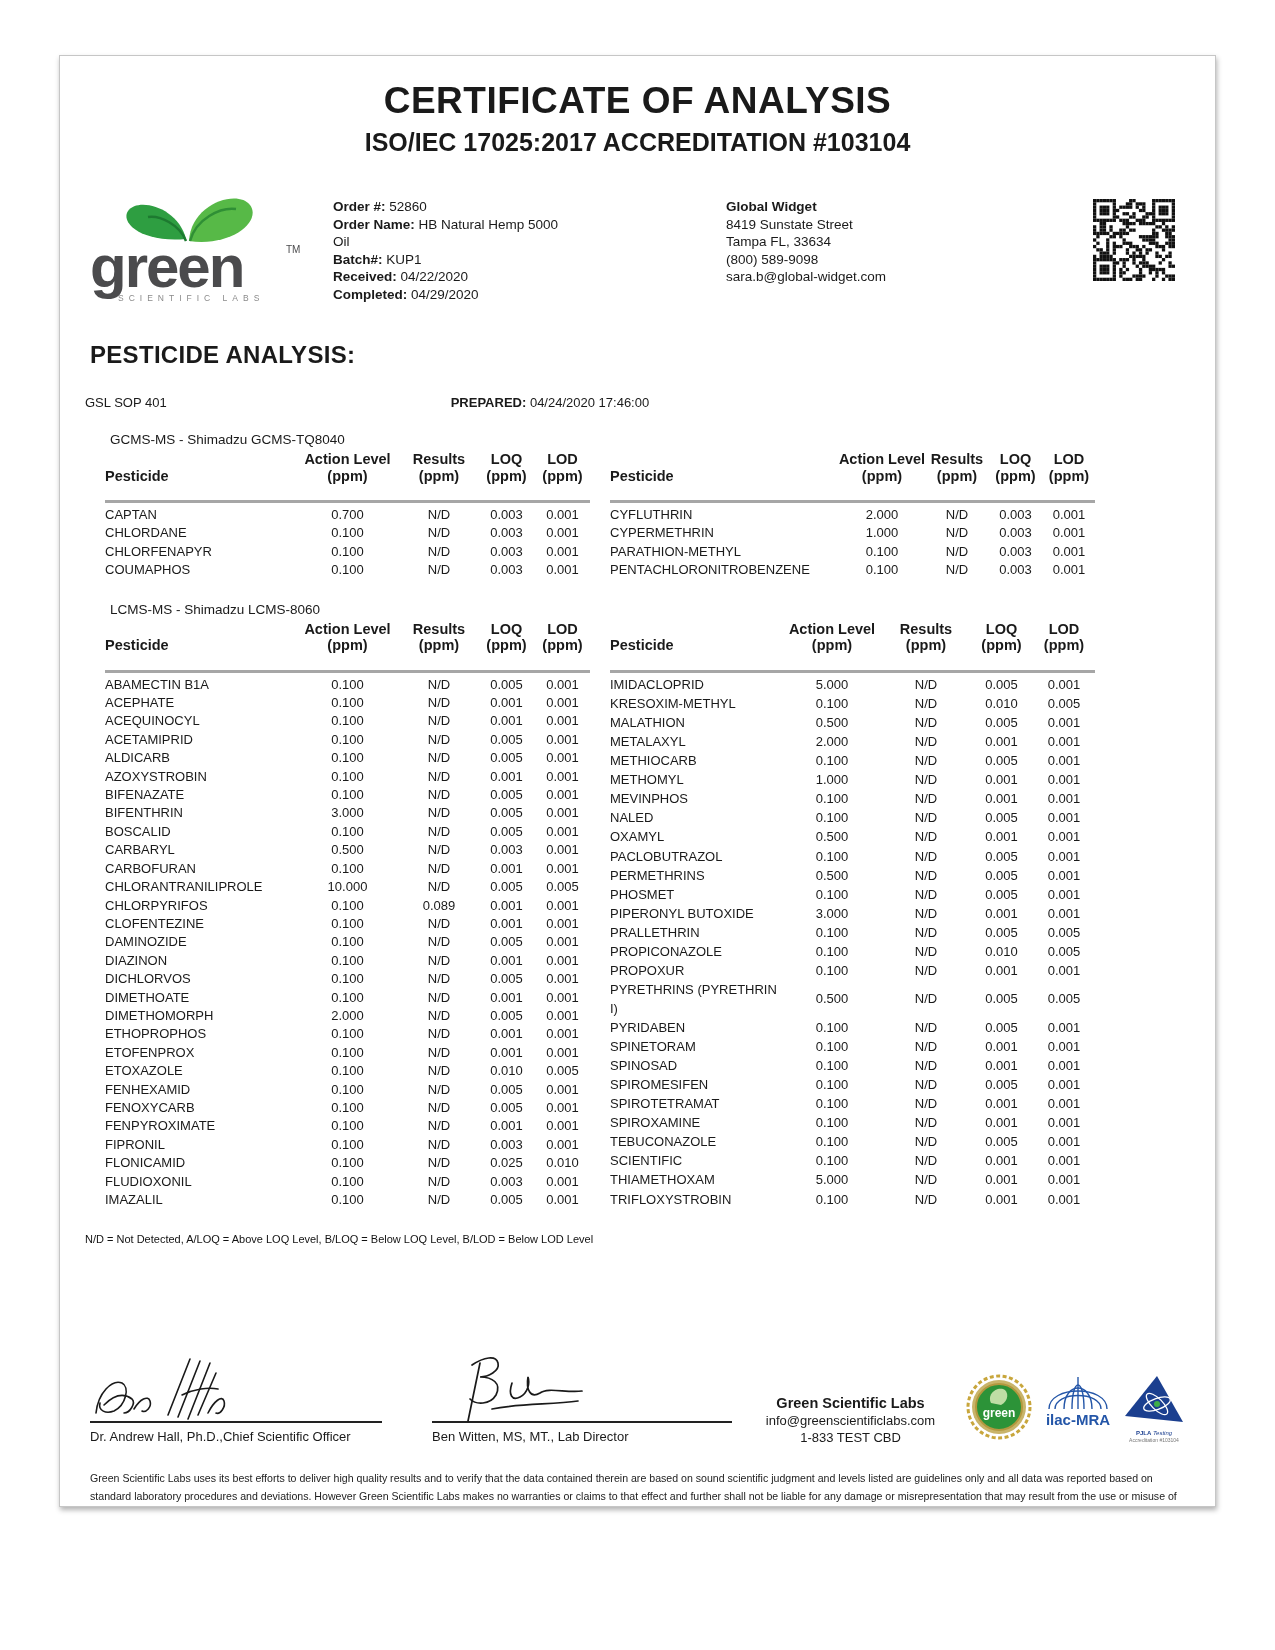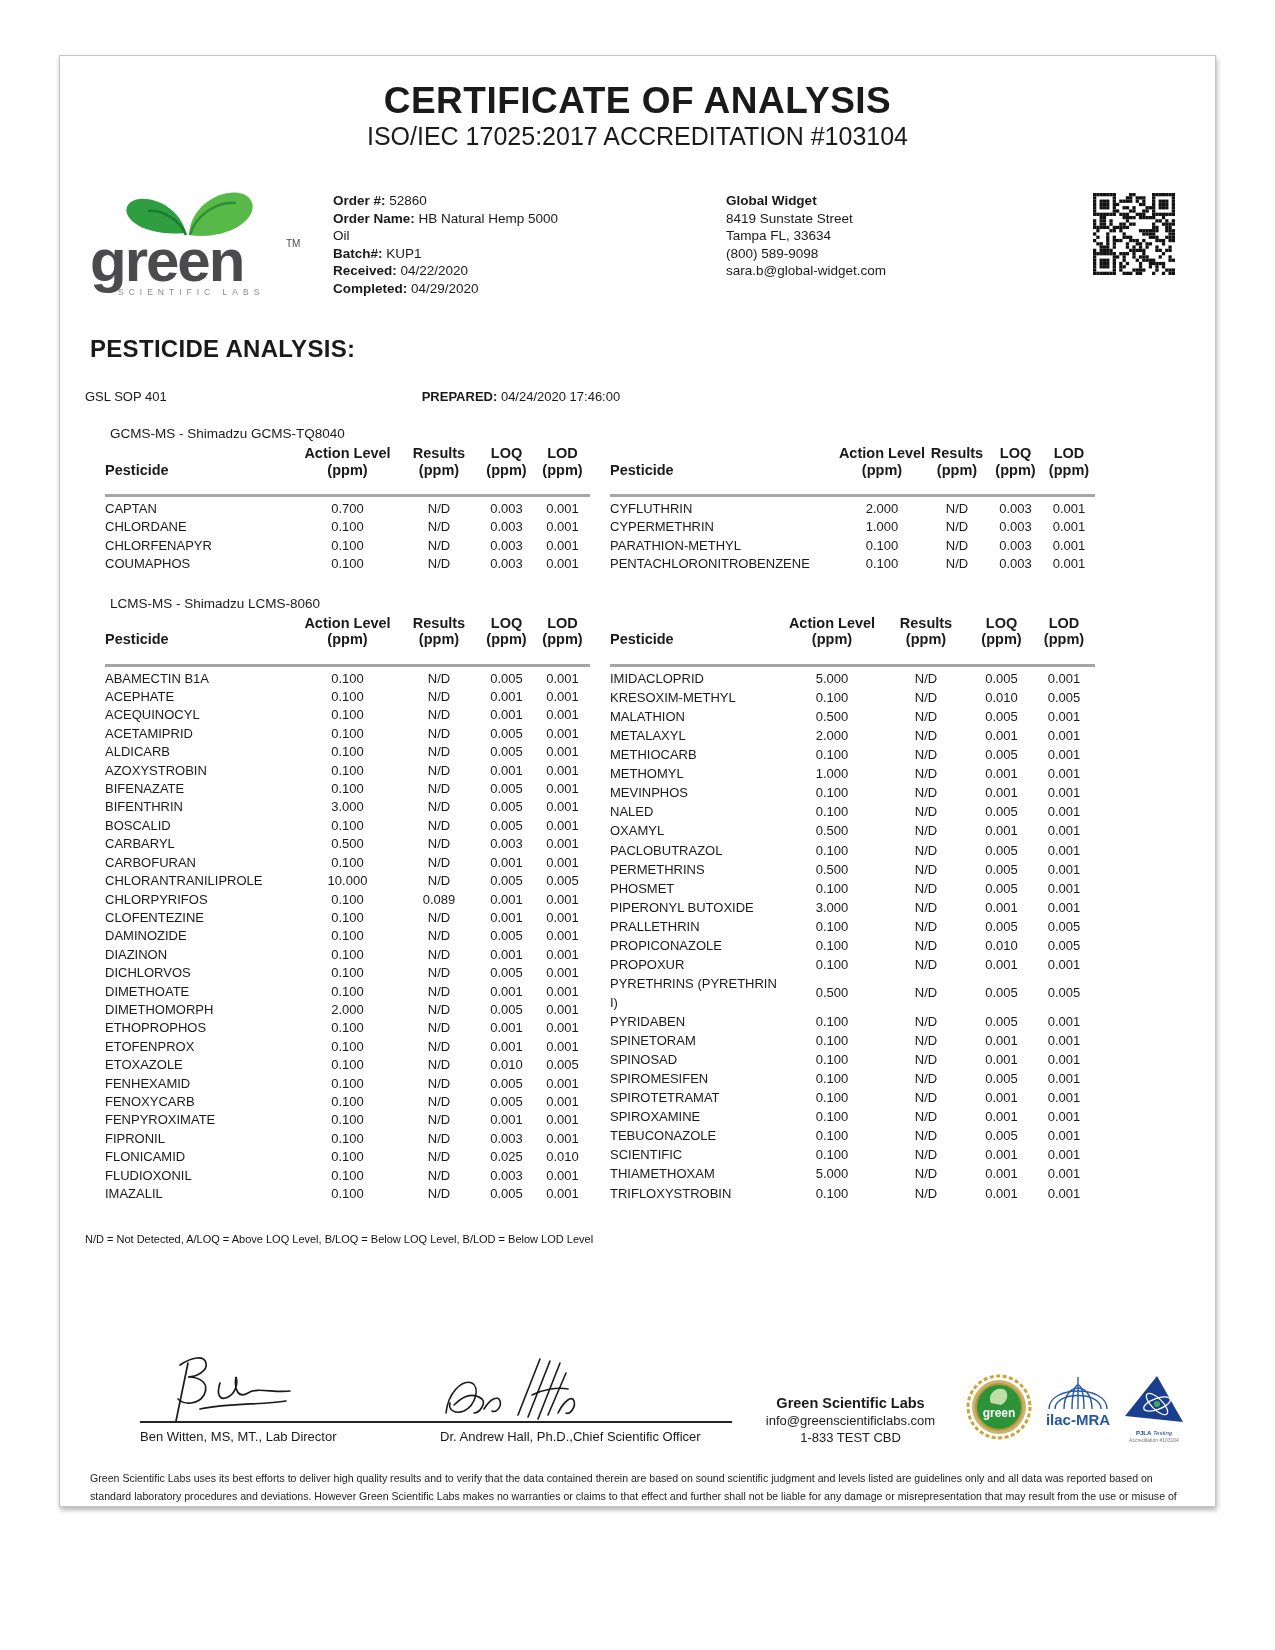--- a/index.html
+++ b/index.html
@@ -9,47 +9,47 @@
     font-family: "Liberation Sans", sans-serif; color: #1a1a1a;
   }
   .page {
     position: absolute; left: 59px; top: 55px; width: 1157px; height: 1452px;
     background: #fff; border: 1px solid #c6c6c6;
     box-shadow: 1px 3px 5px rgba(0,0,0,0.30);
     overflow: hidden;
   }
   
   .doc-title { text-align: center; margin-top: 24px; font-size: 37px; font-weight: bold; letter-spacing: 0.5px; }
-  .doc-subtitle { text-align: center; font-size: 25px; font-weight: normal; }
+  .doc-subtitle { text-align: center; margin-top: 6px; font-size: 25px; font-weight: bold; }
   .info-row { display: flex; align-items: flex-start; margin: 36px 40px 0 30px; }
   .logo-wrap { width: 218px; flex: 0 0 auto; margin-top: 2px; }
   .order-block { width: 245px; margin-left: 25px; margin-top: 5px; font-size: 13.5px; line-height: 17.5px; }
   .order-block b, .client-block b { font-weight: bold; }
   .client-block { width: 255px; margin-left: 148px; margin-top: 5px; font-size: 13.5px; line-height: 17.5px; }
   .qr-wrap { margin-left: auto; width: 82px; height: 82px; margin-top: 6px; }
   
   .section-title { margin: 32px 0 0 30px; font-size: 24px; font-weight: bold; letter-spacing: 0.3px; }
-  .sop-row { display: flex; margin: 26px 0 0 25px; font-size: 13px; }
+  .sop-row { display: flex; margin: 26px 0 0 25px; font-size: 13px; gap: 29px; }
   .prepared { margin-left: 255px; }
   .prepared b { font-weight: bold; }
   .instr-label { margin: 22px 0 4px 50px; font-size: 13.5px; }
   .tables-row { display: flex; margin-left: 45px; }
   .tbl { border-collapse: collapse; table-layout: fixed; width: 485px; }
   .tbl + .tbl { margin-left: 20px; }
   .tbl thead tr { border-bottom: 3px solid #a6a6a6; }
   .tbl th { font-size: 14.5px; font-weight: bold; line-height: 16.5px; padding: 0 0 16px 0; text-align: center; vertical-align: bottom; }
   .tbl th:first-child { text-align: left; }
   .tbl td { font-size: 13px; line-height: 18.4px; padding: 0; text-align: center; vertical-align: middle; }
   .tbl td:first-child { text-align: left; }
   .tbl tbody tr:first-child td { padding-top: 3px; }
   
   .wL th:nth-child(1){width:190px} .wL th:nth-child(2){width:105px} .wL th:nth-child(3){width:78px} .wL th:nth-child(4){width:57px} .wL th:nth-child(5){width:55px}
   .wR th:nth-child(1){width:172px} .wR th:nth-child(2){width:100px} .wR th:nth-child(3){width:88px} .wR th:nth-child(4){width:63px} .wR th:nth-child(5){width:62px}
   .wG th:nth-child(1){width:228px} .wG th:nth-child(2){width:88px} .wG th:nth-child(3){width:62px} .wG th:nth-child(4){width:55px} .wG th:nth-child(5){width:52px}
-  .footnote { margin: 30px 0 0 25px; font-size: 11px; color: #111; }
+  .footnote { margin: 24px 0 0 25px; font-size: 11px; color: #111; }
   
   .sig-area { display: flex; margin: 98px 30px 0 30px; }
   .sig-block { width: 292px; flex: 0 0 auto; }
   .sig-block.second { margin-left: 50px; width: 300px; }
   .sig-draw { height: 78px; position: relative; }
   .sig-draw svg { position: absolute; bottom: -6px; left: 0; }
   .sig-line { border-top: 2px solid #222; }
   .sig-name { font-size: 13px; padding-top: 6px; }
   .contact-block { margin-left: 22px; width: 238px; text-align: center; padding-top: 52px; line-height: 17px; }
   .contact-name { font-size: 14.5px; font-weight: bold; }
@@ -986,50 +986,50 @@
             <td>0.001</td>
             <td>0.001</td>
           </tr>
         </tbody>
     </table>
   </div>
 
   <div class="footnote">N/D = Not Detected, A/LOQ = Above LOQ Level, B/LOQ = Below LOQ Level, B/LOD = Below LOD Level</div>
 
   <div class="sig-area">
-    <div class="sig-block second">
-      <div class="sig-draw">
-        <svg width="200" height="84" viewBox="0 0 200 84">
-          <g fill="none" stroke="#1a1a1a" stroke-width="1.7" stroke-linecap="round">
-            <path d="M40,22 C52,14 64,12 66,20 C68,28 56,34 48,34 C60,34 70,40 64,52 C58,62 44,62 38,56"></path>
-            <path d="M48,20 L36,78"></path>
-            <path d="M80,40 C76,52 80,58 88,54 C96,50 98,40 96,34 C94,46 98,56 108,50 C116,44 134,50 150,48"></path>
-            <path d="M60,66 C90,60 120,62 146,58"></path>
-          </g>
-        </svg>
-      </div>
-      <div class="sig-line"></div>
-      <div class="sig-name">Ben Witten, MS, MT., Lab Director</div>
-    </div>
-
     <div class="sig-block">
       <div class="sig-draw">
         <svg width="200" height="84" viewBox="0 0 200 84">
           <g fill="none" stroke="#1a1a1a" stroke-width="1.6" stroke-linecap="round">
             <path d="M6,70 C8,50 22,36 32,40 C40,44 36,62 24,68 C16,71 8,68 10,60"></path>
             <path d="M14,62 C24,52 34,50 42,56 C46,60 40,70 34,70"></path>
             <path d="M44,66 C50,56 58,52 60,58 C62,64 56,70 52,68"></path>
             <path d="M78,72 L100,16 M88,74 L110,18 M98,76 L120,20 M108,72 L126,30"></path>
             <path d="M92,52 C104,46 118,44 128,46"></path>
             <path d="M118,70 C124,58 132,52 134,58 C136,64 130,72 126,70"></path>
           </g>
         </svg>
       </div>
       <div class="sig-line"></div>
       <div class="sig-name">Dr. Andrew Hall, Ph.D.,Chief Scientific Officer</div>
+    </div>
+
+    <div class="sig-block second">
+      <div class="sig-draw">
+        <svg width="200" height="84" viewBox="0 0 200 84">
+          <g fill="none" stroke="#1a1a1a" stroke-width="1.7" stroke-linecap="round">
+            <path d="M40,22 C52,14 64,12 66,20 C68,28 56,34 48,34 C60,34 70,40 64,52 C58,62 44,62 38,56"></path>
+            <path d="M48,20 L36,78"></path>
+            <path d="M80,40 C76,52 80,58 88,54 C96,50 98,40 96,34 C94,46 98,56 108,50 C116,44 134,50 150,48"></path>
+            <path d="M60,66 C90,60 120,62 146,58"></path>
+          </g>
+        </svg>
+      </div>
+      <div class="sig-line"></div>
+      <div class="sig-name">Ben Witten, MS, MT., Lab Director</div>
     </div>
 
     <div class="contact-block">
       <div class="contact-name">Green Scientific Labs</div>
       <div class="contact-email">info@greenscientificlabs.com</div>
       <div class="contact-phone">1-833 TEST CBD</div>
     </div>
 
     <div class="logos-row">
       <div>

